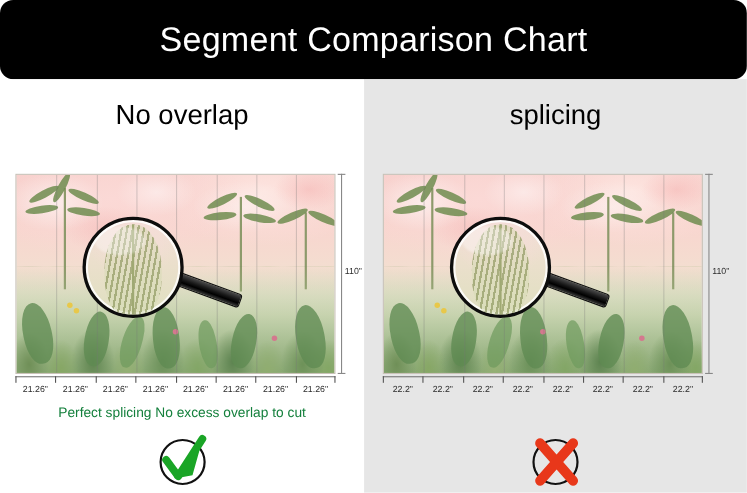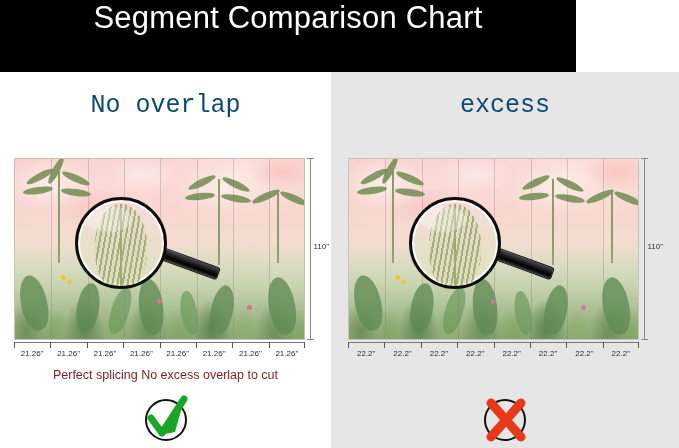--- a/index.html
+++ b/index.html
@@ -6,37 +6,37 @@
   html, body {
     width: 679px; height: 448px;
     background: #ffffff;
     font-family: "Liberation Sans", sans-serif;
     overflow: hidden;
   }
   #page { position: relative; width: 679px; height: 448px; background: #ffffff; }
 
   
   .banner {
-    position: absolute; left: 0; top: 0; width: 576px; height: 72px;
-    background: #000000; display: flex; justify-content: center;
+    position: absolute; left: 0; top: 0; width: 679px; height: 72px;
+    background: #000000; display: flex; align-items: center; justify-content: center; border-radius: 12px;
   }
   .banner-title {
     color: #ffffff; font-size: 31px; font-weight: 400;
     letter-spacing: 0.2px; white-space: nowrap;
   }
 
   
   .panels { position: absolute; left: 0; top: 72px; width: 679px; height: 376px; }
   .panel { position: absolute; top: 0; height: 376px; }
   .panel.left  { left: 0;     width: 331px; background: #ffffff; }
   .panel.right { left: 331px; width: 348px; background: #e6e6e6; }
 
   .panel-heading {
     position: absolute; left: 0; top: 19px; width: 100%;
-    text-align: center; font-size: 25px; color: #0c4a6e; font-weight: 400; font-family: Liberation Mono, monospace;
+    text-align: center; font-size: 25px; color: #000000; font-weight: 400;
   }
 
   
   .mural-wrap { position: absolute; }
   .mural-wrap.left  { left: 14px;  top: 86px; width: 291px; height: 182px; }
   .mural-wrap.right { left: 17px;  top: 86px; width: 291px; height: 182px; }
 
   .mural {
     position: absolute; inset: 0; overflow: hidden;
     border: 1px solid #c9c2b8;
@@ -169,21 +169,21 @@
   }
   .height-tick::before, .height-tick::after {
     content: ""; position: absolute; left: -3px; width: 7px; height: 1px; background: #888;
   }
   .height-tick::before { top: 0; }
   .height-tick::after  { bottom: 0; }
 
   
   .caption {
     position: absolute; left: 0; width: 100%; top: 296px;
-    text-align: center; font-size: 12.5px; color: #7f1d1d;
+    text-align: center; font-size: 12.5px; color: #15803d;
   }
   .mark { position: absolute; left: 50%; top: 322px; transform: translateX(-50%); }
 </style>
 </head>
 <body>
 
 <div id="page">
 
   <div class="banner">
     <div class="banner-title">Segment Comparison Chart</div>
@@ -271,21 +271,21 @@
       <div class="mark">
         <svg width="54" height="52" viewBox="0 0 54 52" aria-hidden="true">
           <circle cx="27" cy="26" r="20" fill="none" stroke="#111111" stroke-width="2"></circle>
           <path d="M13 25 L23 38 L45 6 L36 38 L20 41 Z" fill="#1aa526"></path>
           <path d="M12 24 L23 39 L45 5" fill="none" stroke="#1aa526" stroke-width="7" stroke-linecap="round" stroke-linejoin="round"></path>
         </svg>
       </div>
     </div>
 
     <div class="panel right">
-      <div class="panel-heading">excess</div>
+      <div class="panel-heading">splicing</div>
 
       <div class="mural-wrap right">
         <div class="mural">
           <div class="sky-mottle"></div>
 
           <div class="palm" style="left:24px; top:12px; width:40px; height:92px;">
             <div class="trunk"></div>
             <div class="leaf" style="left:-14px; top:2px;  transform:rotate(-28deg);"></div>
             <div class="leaf" style="left:22px;  top:4px;  transform:rotate(24deg);"></div>
             <div class="leaf" style="left:-16px; top:16px; transform:rotate(-8deg);"></div>

